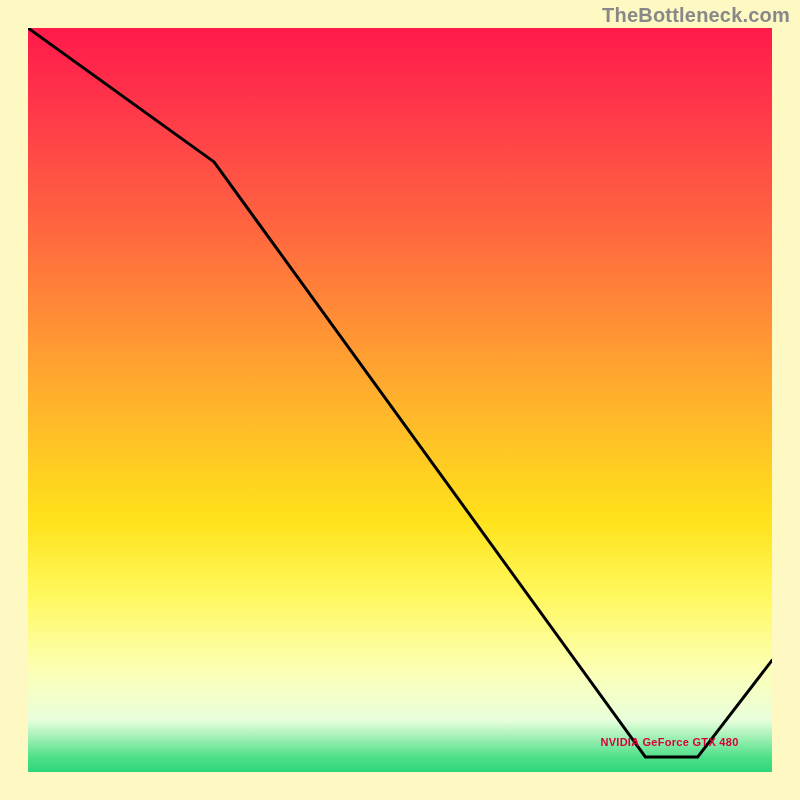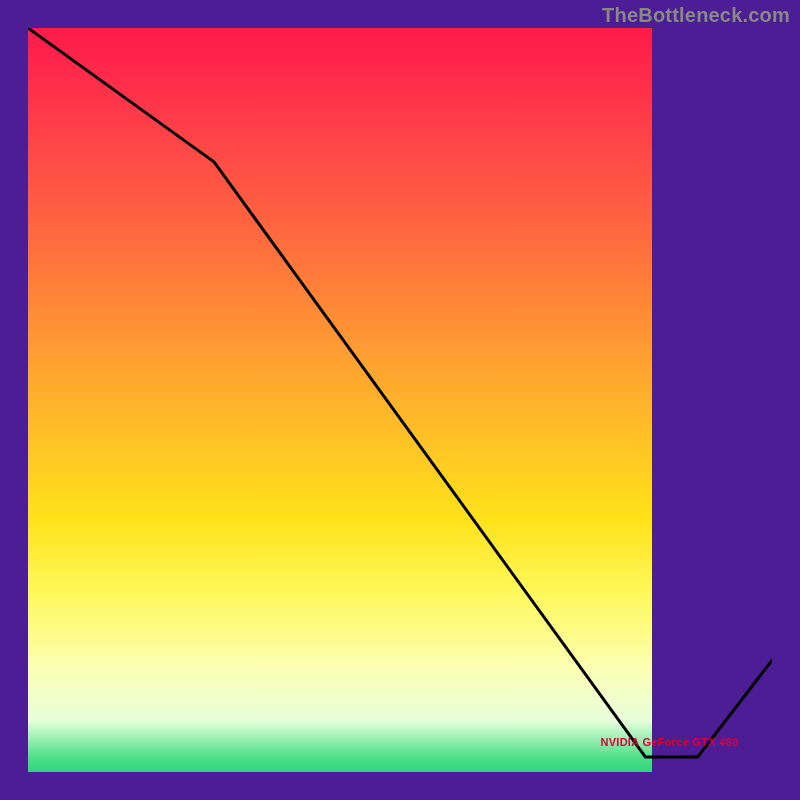--- a/index.html
+++ b/index.html
@@ -8,37 +8,37 @@
     width: 800px;
     height: 800px;
     background: #000;
     overflow: hidden;
     font-family: Arial, Helvetica, sans-serif;
   }
   .stage {
     position: relative;
     width: 800px;
     height: 800px;
-    background: #4c1d95;
+    background: #fef9c3;
   }
   .attribution {
     position: absolute;
     top: 4px;
     right: 10px;
     color: #888;
     font-size: 20px;
     font-weight: 600;
     letter-spacing: 0.2px;
   }
   
   .plot {
     position: absolute;
     left: 28px;
     top: 28px;
-    width: 624px;  
+    width: 744px;  
     height: 744px;
     background: linear-gradient(
       to bottom,
       #ff1a4a 0%,
       #ff2f4a 8%,
       #ff4747 16%,
       #ff6340 26%,
       #ff8438 36%,
       #ffa530 46%,
       #ffc425 56%,

